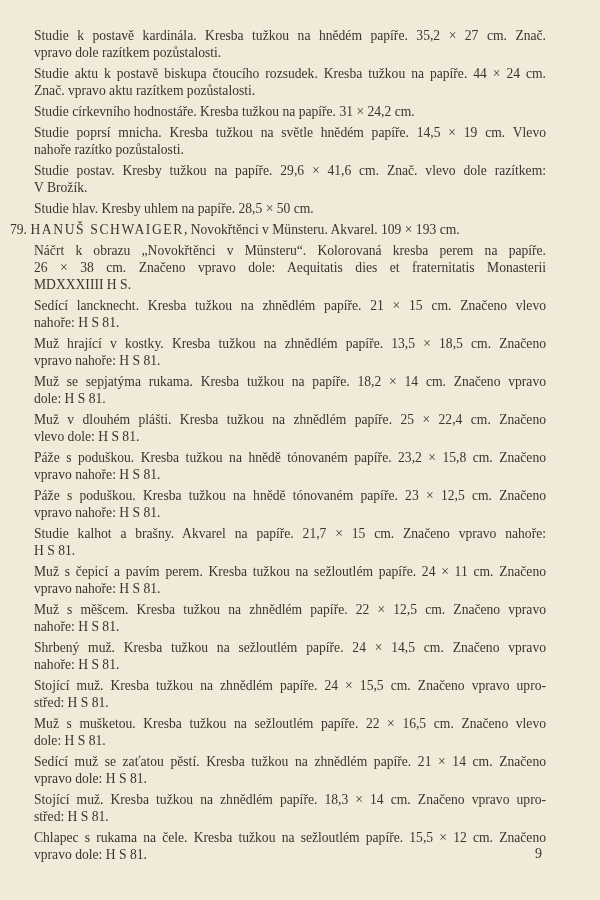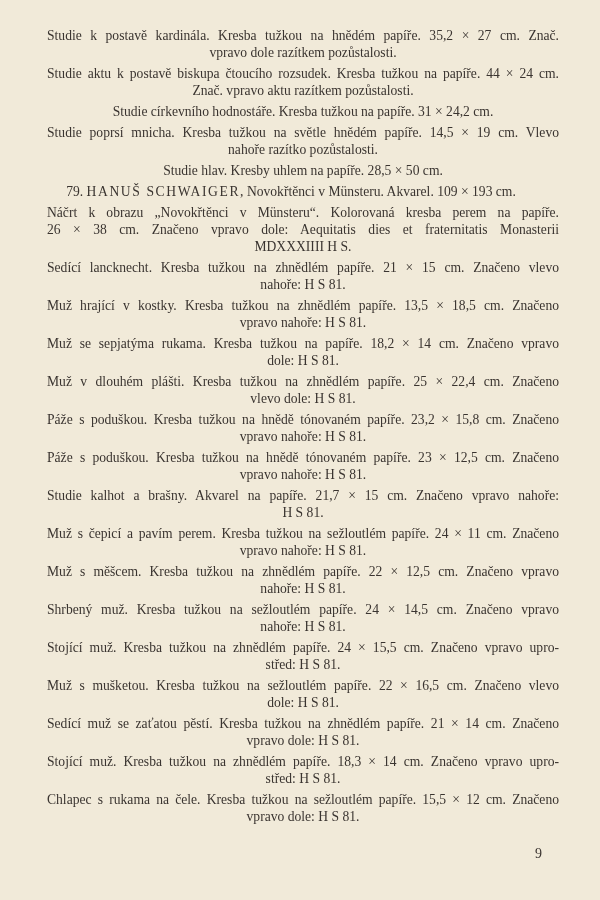--- a/index.html
+++ b/index.html
@@ -3,23 +3,23 @@
   <meta charset="utf-8">
   <style>
     html, body { margin:0; padding:0; }
     body {
       width:600px; height:900px; overflow:hidden;
       background:#f1ead9;
       font-family:"Liberation Serif", "DejaVu Serif", serif;
       color:#3a3430;
       position:relative;
     }
-    .page { position:absolute; left:17px; top:27px; width:516px; }
+    .page { position:absolute; left:4px; top:27px; width:516px; }
     .entry { position:relative; margin-bottom:4px; }
-    .line { display:block; height:17px; line-height:17px; font-size:13.6px; white-space:nowrap;text-align:center; }
+    .line { display:block; height:17px; line-height:17px; font-size:13.6px; white-space:nowrap; }
     .justify { text-align:justify; text-align-last:justify; }
     .indent { padding-left:30px; width:512px; }
     .head { padding-left:6px; width:536px; }
     .caps { letter-spacing:1.6px; }
     .pagenum { position:absolute; left:535px; top:846px; font-size:14px; }
   </style>
 </head>
 <body>
 
 <div class="page" id="page">
@@ -32,20 +32,22 @@
       <span class="line indent">Znač. vpravo aktu razítkem pozůstalosti.</span>
     </div>
     <div class="entry">
       <span class="line indent">Studie církevního hodnostáře. Kresba tužkou na papíře. 31 × 24,2 cm.</span>
     </div>
     <div class="entry">
       <span class="line indent justify">Studie poprsí mnicha. Kresba tužkou na světle hnědém papíře. 14,5 × 19 cm. Vlevo</span>
       <span class="line indent">nahoře razítko pozůstalosti.</span>
     </div>
     <div class="entry">
+      <span class="line indent justify">Studie postav. Kresby tužkou na papíře. 29,6 × 41,6 cm.    Znač. vlevo dole razítkem:</span>
+      <span class="line indent">V Brožík.</span>
     </div>
     <div class="entry">
       <span class="line indent">Studie hlav. Kresby uhlem na papíře. 28,5 × 50 cm.</span>
     </div>
     <div class="entry">
       <span class="line head"><span>79.</span> <span class="caps">HANUŠ SCHWAIGER</span><span>, Novokřtěnci v Münsteru. Akvarel. 109 × 193 cm.</span></span>
     </div>
     <div class="entry">
       <span class="line indent justify">Náčrt k obrazu „Novokřtěnci v Münsteru“. Kolorovaná kresba perem na papíře.</span>
       <span class="line indent justify">26 × 38 cm. Značeno vpravo dole: Aequitatis dies et fraternitatis Monasterii</span>

